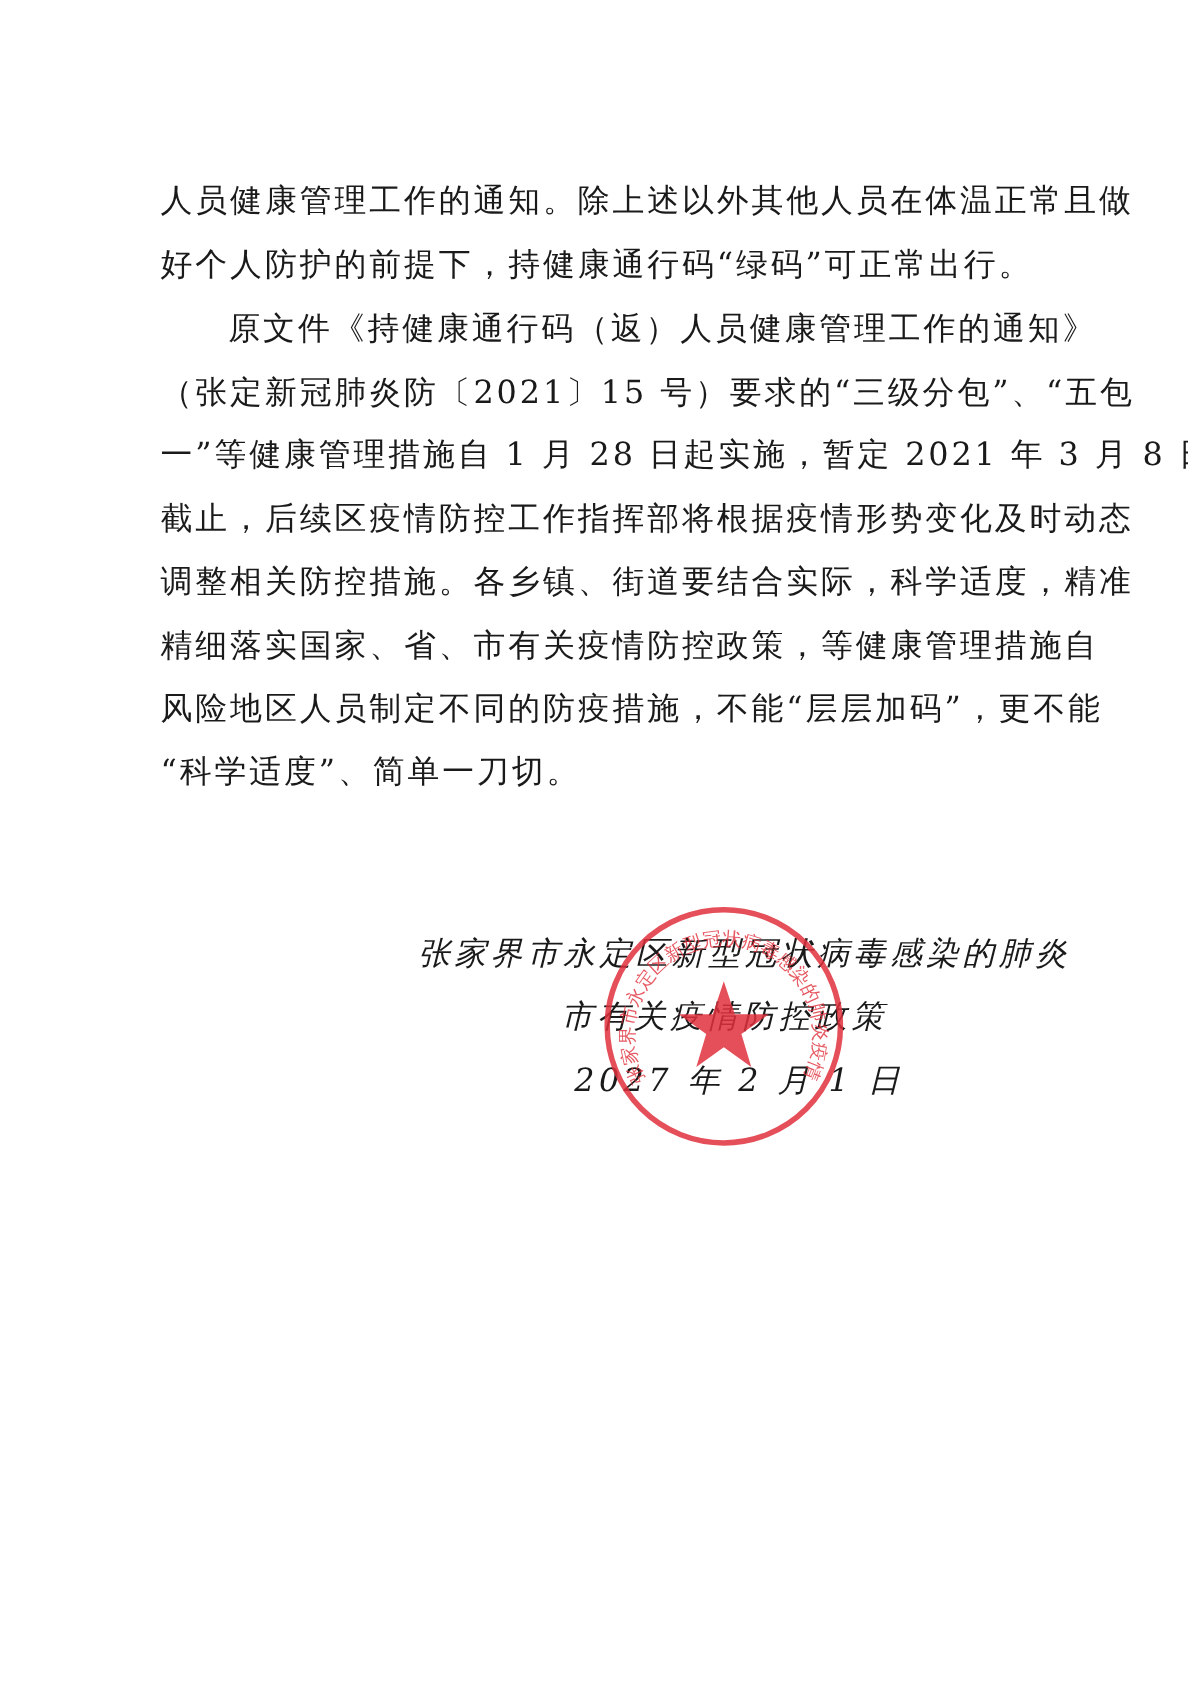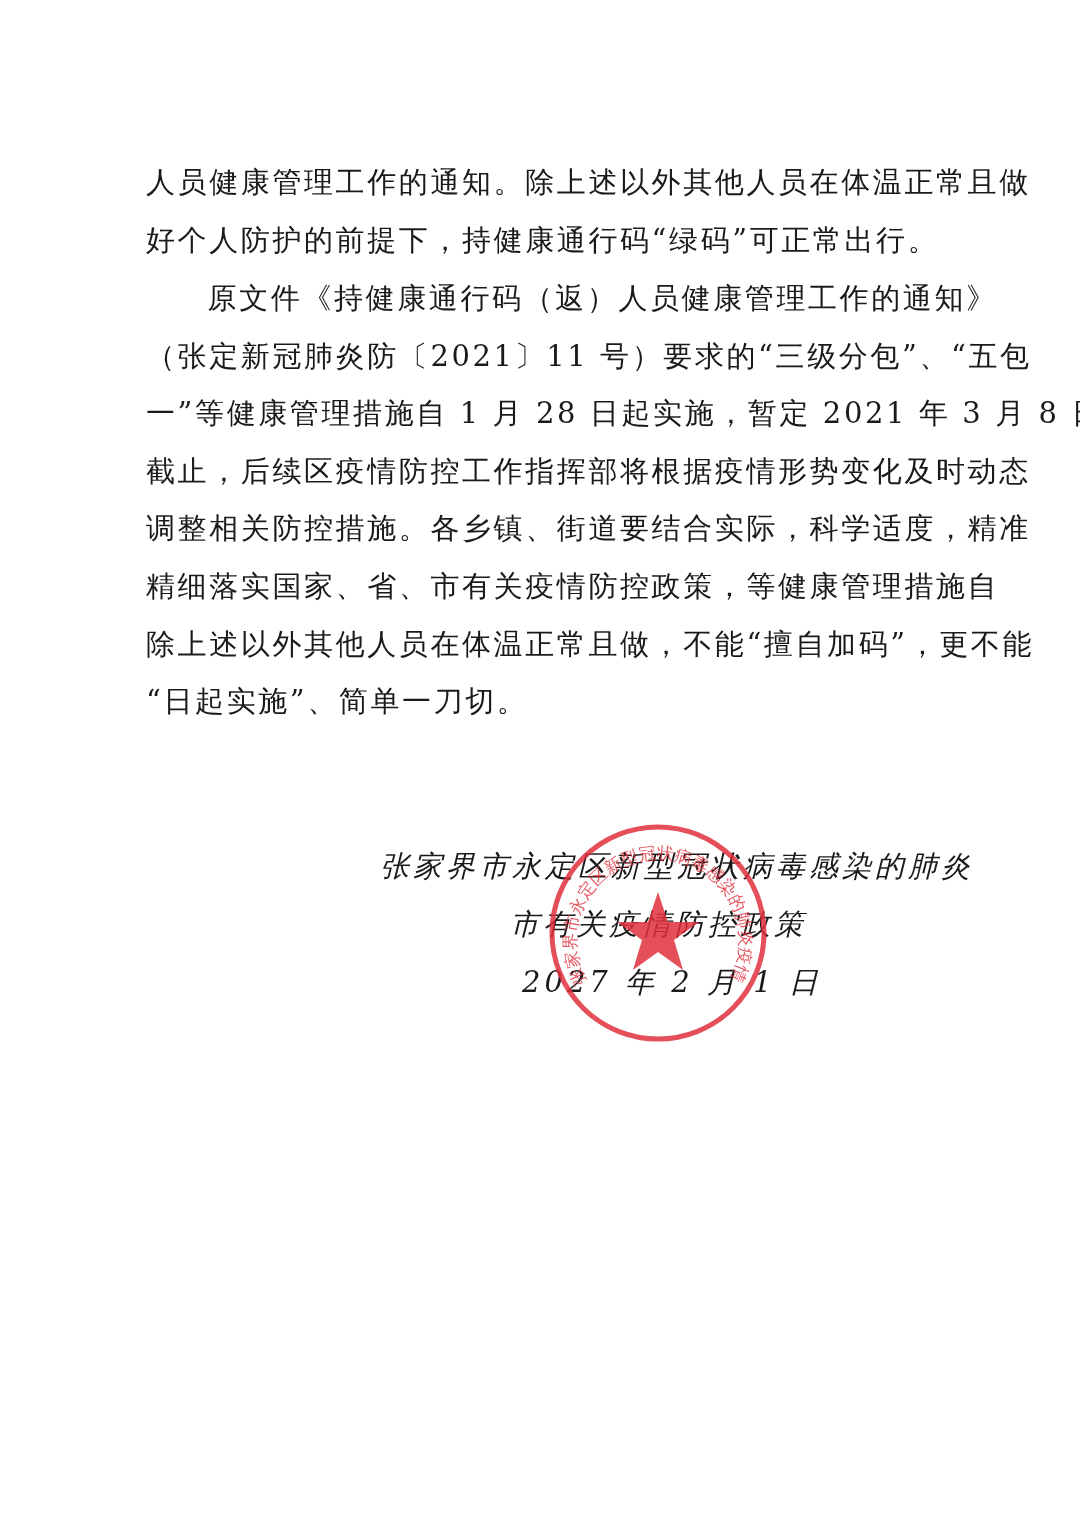--- a/index.html
+++ b/index.html
@@ -10,27 +10,27 @@
   .sig { position:absolute; font-size:29px; line-height:40px; white-space:nowrap; letter-spacing:4px;font-style:italic; }
   .seal { position:absolute; left:547px; top:822px; width:222px; height:222px; pointer-events:none; }
 </style>
 </head>
 <body>
 
 <div>
   <div class="line" style="top:162px">人员健康管理工作的通知。除上述以外其他人员在体温正常且做</div>
   <div class="line" style="top:220px">好个人防护的前提下，持健康通行码“绿码”可正常出行。</div>
   <div class="line" style="top:278px;left:176px">　原文件《持健康通行码（返）人员健康管理工作的通知》</div>
-  <div class="line" style="top:336px">（张定新冠肺炎防〔2021〕11 号）要求的“三级分包”、“五包</div>
+  <div class="line" style="top:336px">（张定新冠肺炎防〔2021〕15 号）要求的“三级分包”、“五包</div>
   <div class="line" style="top:393px">一”等健康管理措施自 1 月 28 日起实施，暂定 2021 年 3 月 8 日</div>
   <div class="line" style="top:451px">截止，后续区疫情防控工作指挥部将根据疫情形势变化及时动态</div>
   <div class="line" style="top:508px">调整相关防控措施。各乡镇、街道要结合实际，科学适度，精准</div>
   <div class="line" style="top:566px">精细落实国家、省、市有关疫情防控政策，等健康管理措施自</div>
-  <div class="line" style="top:624px">除上述以外其他人员在体温正常且做，不能“擅自加码”，更不能</div>
-  <div class="line" style="top:681px">“日起实施”、简单一刀切。</div>
+  <div class="line" style="top:624px">风险地区人员制定不同的防疫措施，不能“层层加码”，更不能</div>
+  <div class="line" style="top:681px">“科学适度”、简单一刀切。</div>
 
   <div class="sig" style="left:380px;top:846px">张家界市永定区新型冠状病毒感染的肺炎</div>
   <div class="sig" style="left:510px;top:904px">市有关疫情防控政策</div>
   <div class="sig" style="left:522px;top:962px">2027 年 2 月 1 日</div>
 
   <svg class="seal" viewBox="0 0 222 222">
     <defs>
       <path id="ringPath" d="M 40 160 A 82 82 0 1 1 182 160"></path>
     </defs>
     <circle cx="111" cy="111" r="106" fill="none" stroke="#e0303c" stroke-width="5" opacity="0.85"></circle>

